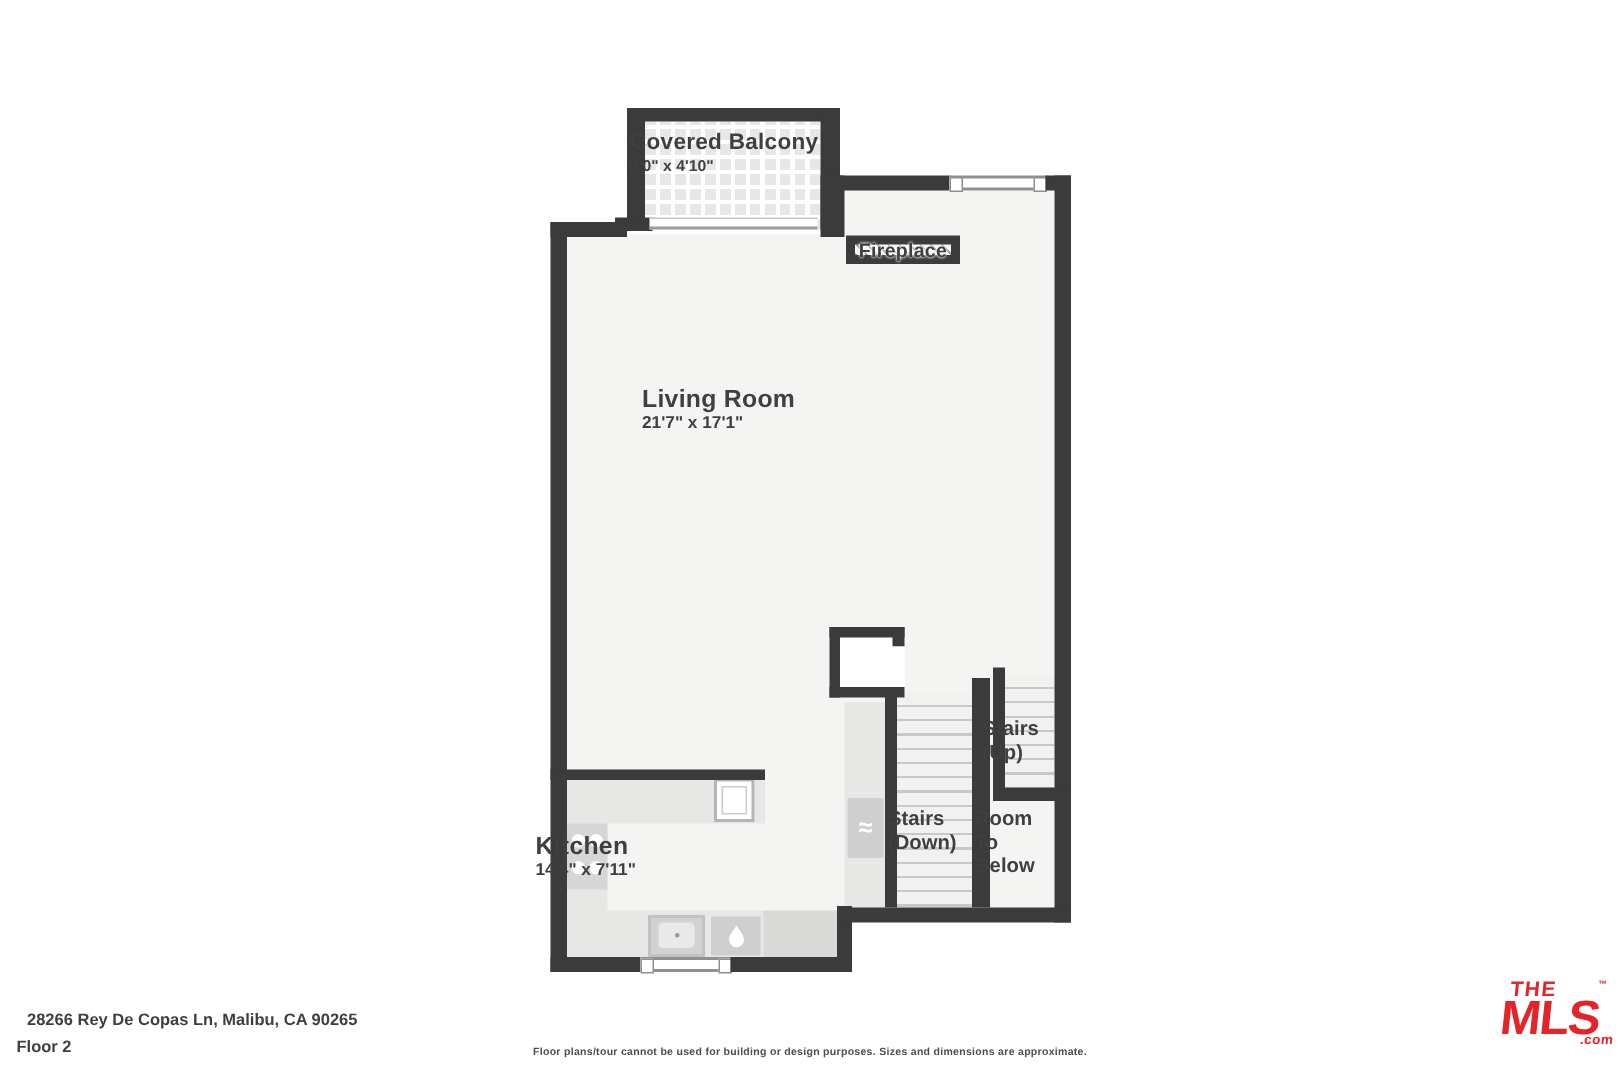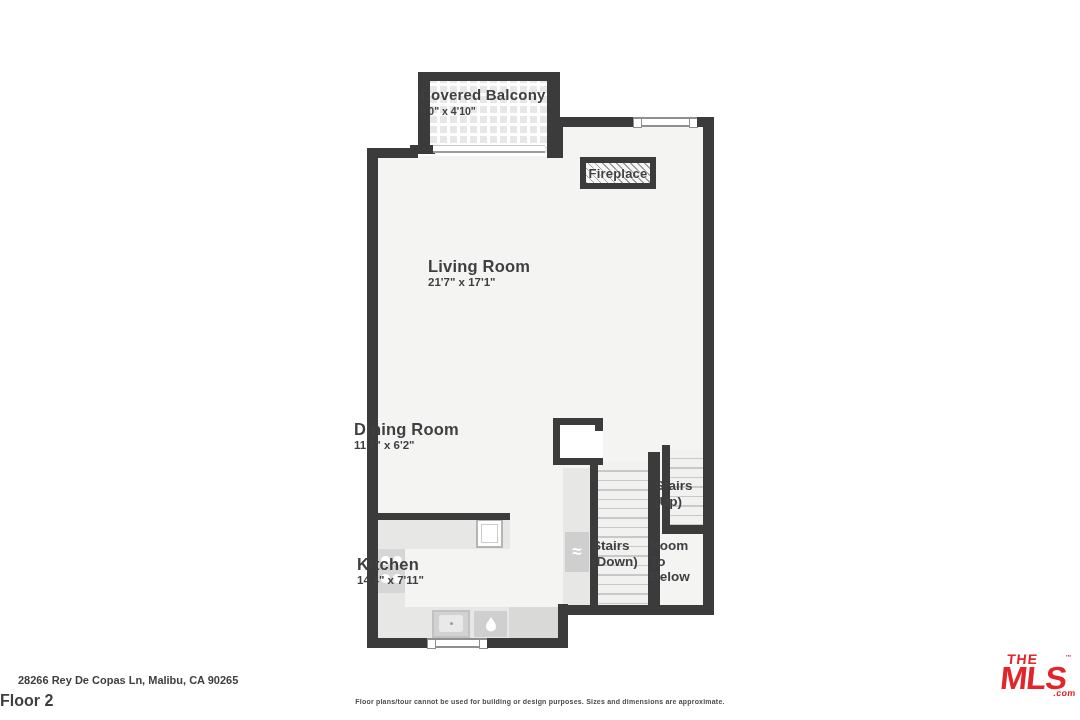--- a/index.html
+++ b/index.html
@@ -21,21 +21,21 @@
     border-left:12px solid var(--wall,#3b3b3c);
     border-right:13px solid var(--wall,#3b3b3c);
     background-color:#fff;
     background-image:
       repeating-linear-gradient(90deg, rgba(255,255,255,0) 0 7px, #fff 7px 10px),
       repeating-linear-gradient(0deg, #e7e7e7 0 7px, #fff 7px 10px);
   }
   .balcony-door{position:absolute;left:433px;top:145px;width:112px;height:8px;background:#fff;
     border-top:1px solid #c6c6c6;border-bottom:2px solid #9c9c9c;box-sizing:border-box;}
   .fireplace{
-    position:absolute;left:580px;top:117px;width:76px;height:32px;box-sizing:border-box;
+    position:absolute;left:564px;top:117px;width:76px;height:19px;box-sizing:border-box;
     border:6px solid var(--wall,#3b3b3c);
     background:repeating-linear-gradient(45deg,#9f9f9f 0 1.2px,#f6f6f6 1.2px 5px);
     display:flex;align-items:center;justify-content:center;margin-top:40px;
   }
   .fireplace .label{position:static;font-size:13px;letter-spacing:.2px;text-shadow:0 0 2px #fff,0 0 2px #fff;}
   .h-window{position:absolute;height:10px;background:#fff;box-sizing:border-box;
     border-top:2px solid #8f8f8f;border-bottom:2px solid #8f8f8f;}
   .h-window .cap{position:absolute;top:-1px;width:7px;height:8px;background:#fff;border:1px solid #8f8f8f;}
   .h-window .cap.l{left:0;} .h-window .cap.r{right:0;}
   .treads{position:absolute;background:repeating-linear-gradient(to bottom,
@@ -141,24 +141,20 @@
   <div class="label" style="left:420px;top:86px;width:138px;">
     <div class="room-name" style="font-size:15px;">Covered Balcony</div>
     <div class="room-dims" style="font-size:10.5px;">9'0" x 4'10"</div>
   </div>
 
   <div class="label" style="left:428px;top:257px;width:200px;">
     <div class="room-name" style="font-size:16.5px;">Living Room</div>
     <div class="room-dims">21'7" x 17'1"</div>
   </div>
 
-  <div class="label" style="left:354px;top:420px;width:200px;">
-    <div class="room-name" style="font-size:16.5px;">Dining Room</div>
-    <div class="room-dims">11'8" x 6'2"</div>
-  </div>
 
   <div class="label" style="left:357px;top:555px;width:200px;">
     <div class="room-name" style="font-size:16.5px;">Kitchen</div>
     <div class="room-dims">14'4" x 7'11"</div>
   </div>
 
   <div class="label" style="left:655px;top:478px;width:64px;">
     <div class="sm-name">Stairs</div>
     <div class="sm-name">(Up)</div>
   </div>
@@ -168,21 +164,21 @@
     <div class="sm-name">(Down)</div>
   </div>
 
   <div class="label" style="left:650px;top:538px;width:64px;">
     <div class="sm-name">Room</div>
     <div class="sm-name">To</div>
     <div class="sm-name">Below</div>
   </div>
 
   <div class="footer-text" style="left:18px;top:674px;font-size:11px;">28266 Rey De Copas Ln, Malibu, CA 90265</div>
-  <div class="footer-text" style="left:0;top:692px;font-size:16px;">Floor 2</div>
+  <div class="footer-text" style="left:11px;top:692px;font-size:11px;">Floor 2</div>
   <div class="footer-text disclaimer">Floor plans/tour cannot be used for building or design purposes. Sizes and dimensions are approximate.</div>
 
   <div class="logo">
     <div class="logo-the">THE</div>
     <div class="logo-tm">™</div>
     <div class="logo-mls">MLS</div>
     <div class="logo-com">.com</div>
   </div>
 
 </div>

